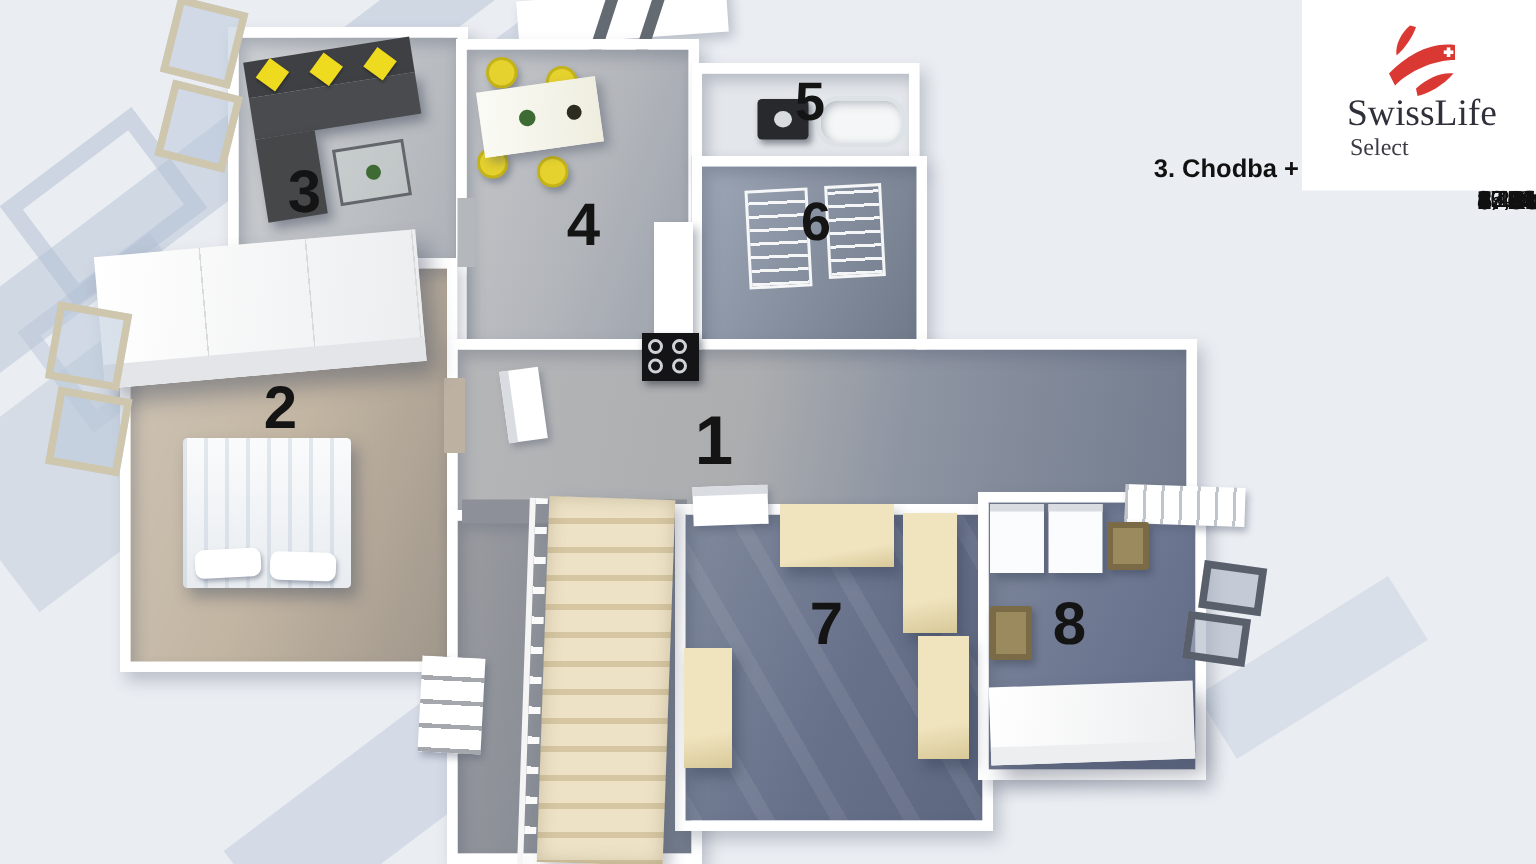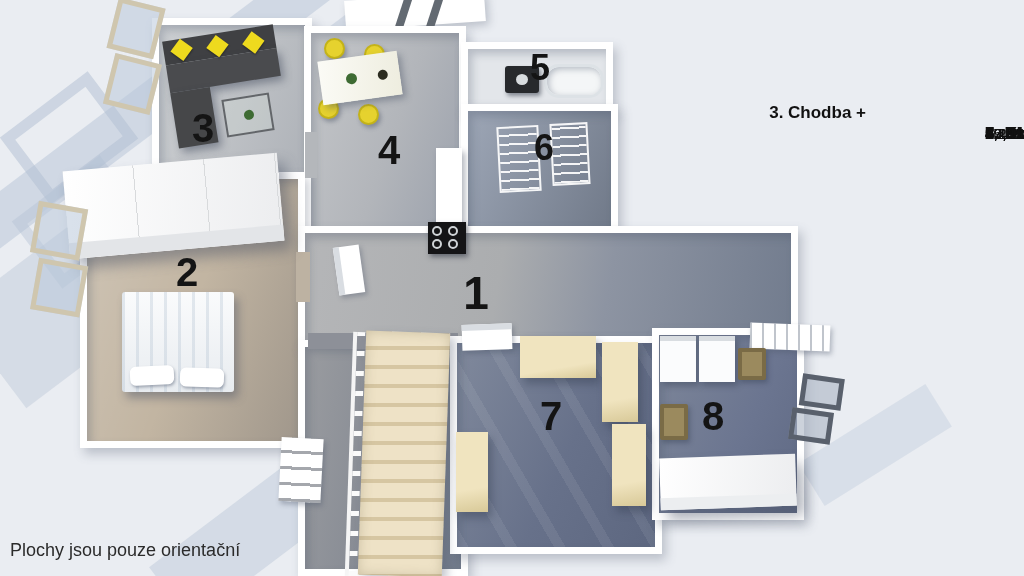--- a/index.html
+++ b/index.html
@@ -173,16 +173,26 @@
     <div class="n">5. Koupelna</div>
     <div class="a">4,11 m²</div>
     <div class="n">6. Sušárna</div>
     <div class="a">9,25 m²</div>
     <div class="n">7. Sklad</div>
     <div class="a">10,12 m²</div>
     <div class="n">8. Prádelna</div>
     <div class="a">9,44 m²</div>
   </div>
 
+  <div id="logo-box">
+    <svg style="left:56px;top:16px;" width="48" height="50" viewBox="0 0 46 50">
+      <path d="M15 1 C9 6 5 14 6 21 C12 16 17 8 19 2 Z" fill="#da3832"></path>
+      <path d="M1 33 C13 21 28 12 45 14 L45 24 C31 24 15 31 5 41 Z" fill="#da3832"></path>
+      <path d="M19 43 C27 36 36 32 44 33 C37 41 28 46 20 48 Z" fill="#da3832"></path>
+      <rect x="37.5" y="17.6" width="6.4" height="2.4" fill="#ffffff"></rect>
+      <rect x="39.5" y="15.6" width="2.4" height="6.4" fill="#ffffff"></rect>
+    </svg>
+    <div id="logo-name">SwissLife</div>
+    <div id="logo-sub">Select</div>
+  </div>
 
-  <div id="disclaimer">Plochy jsou pouze orientační</div>
 
 </div>
 
 </body></html>

